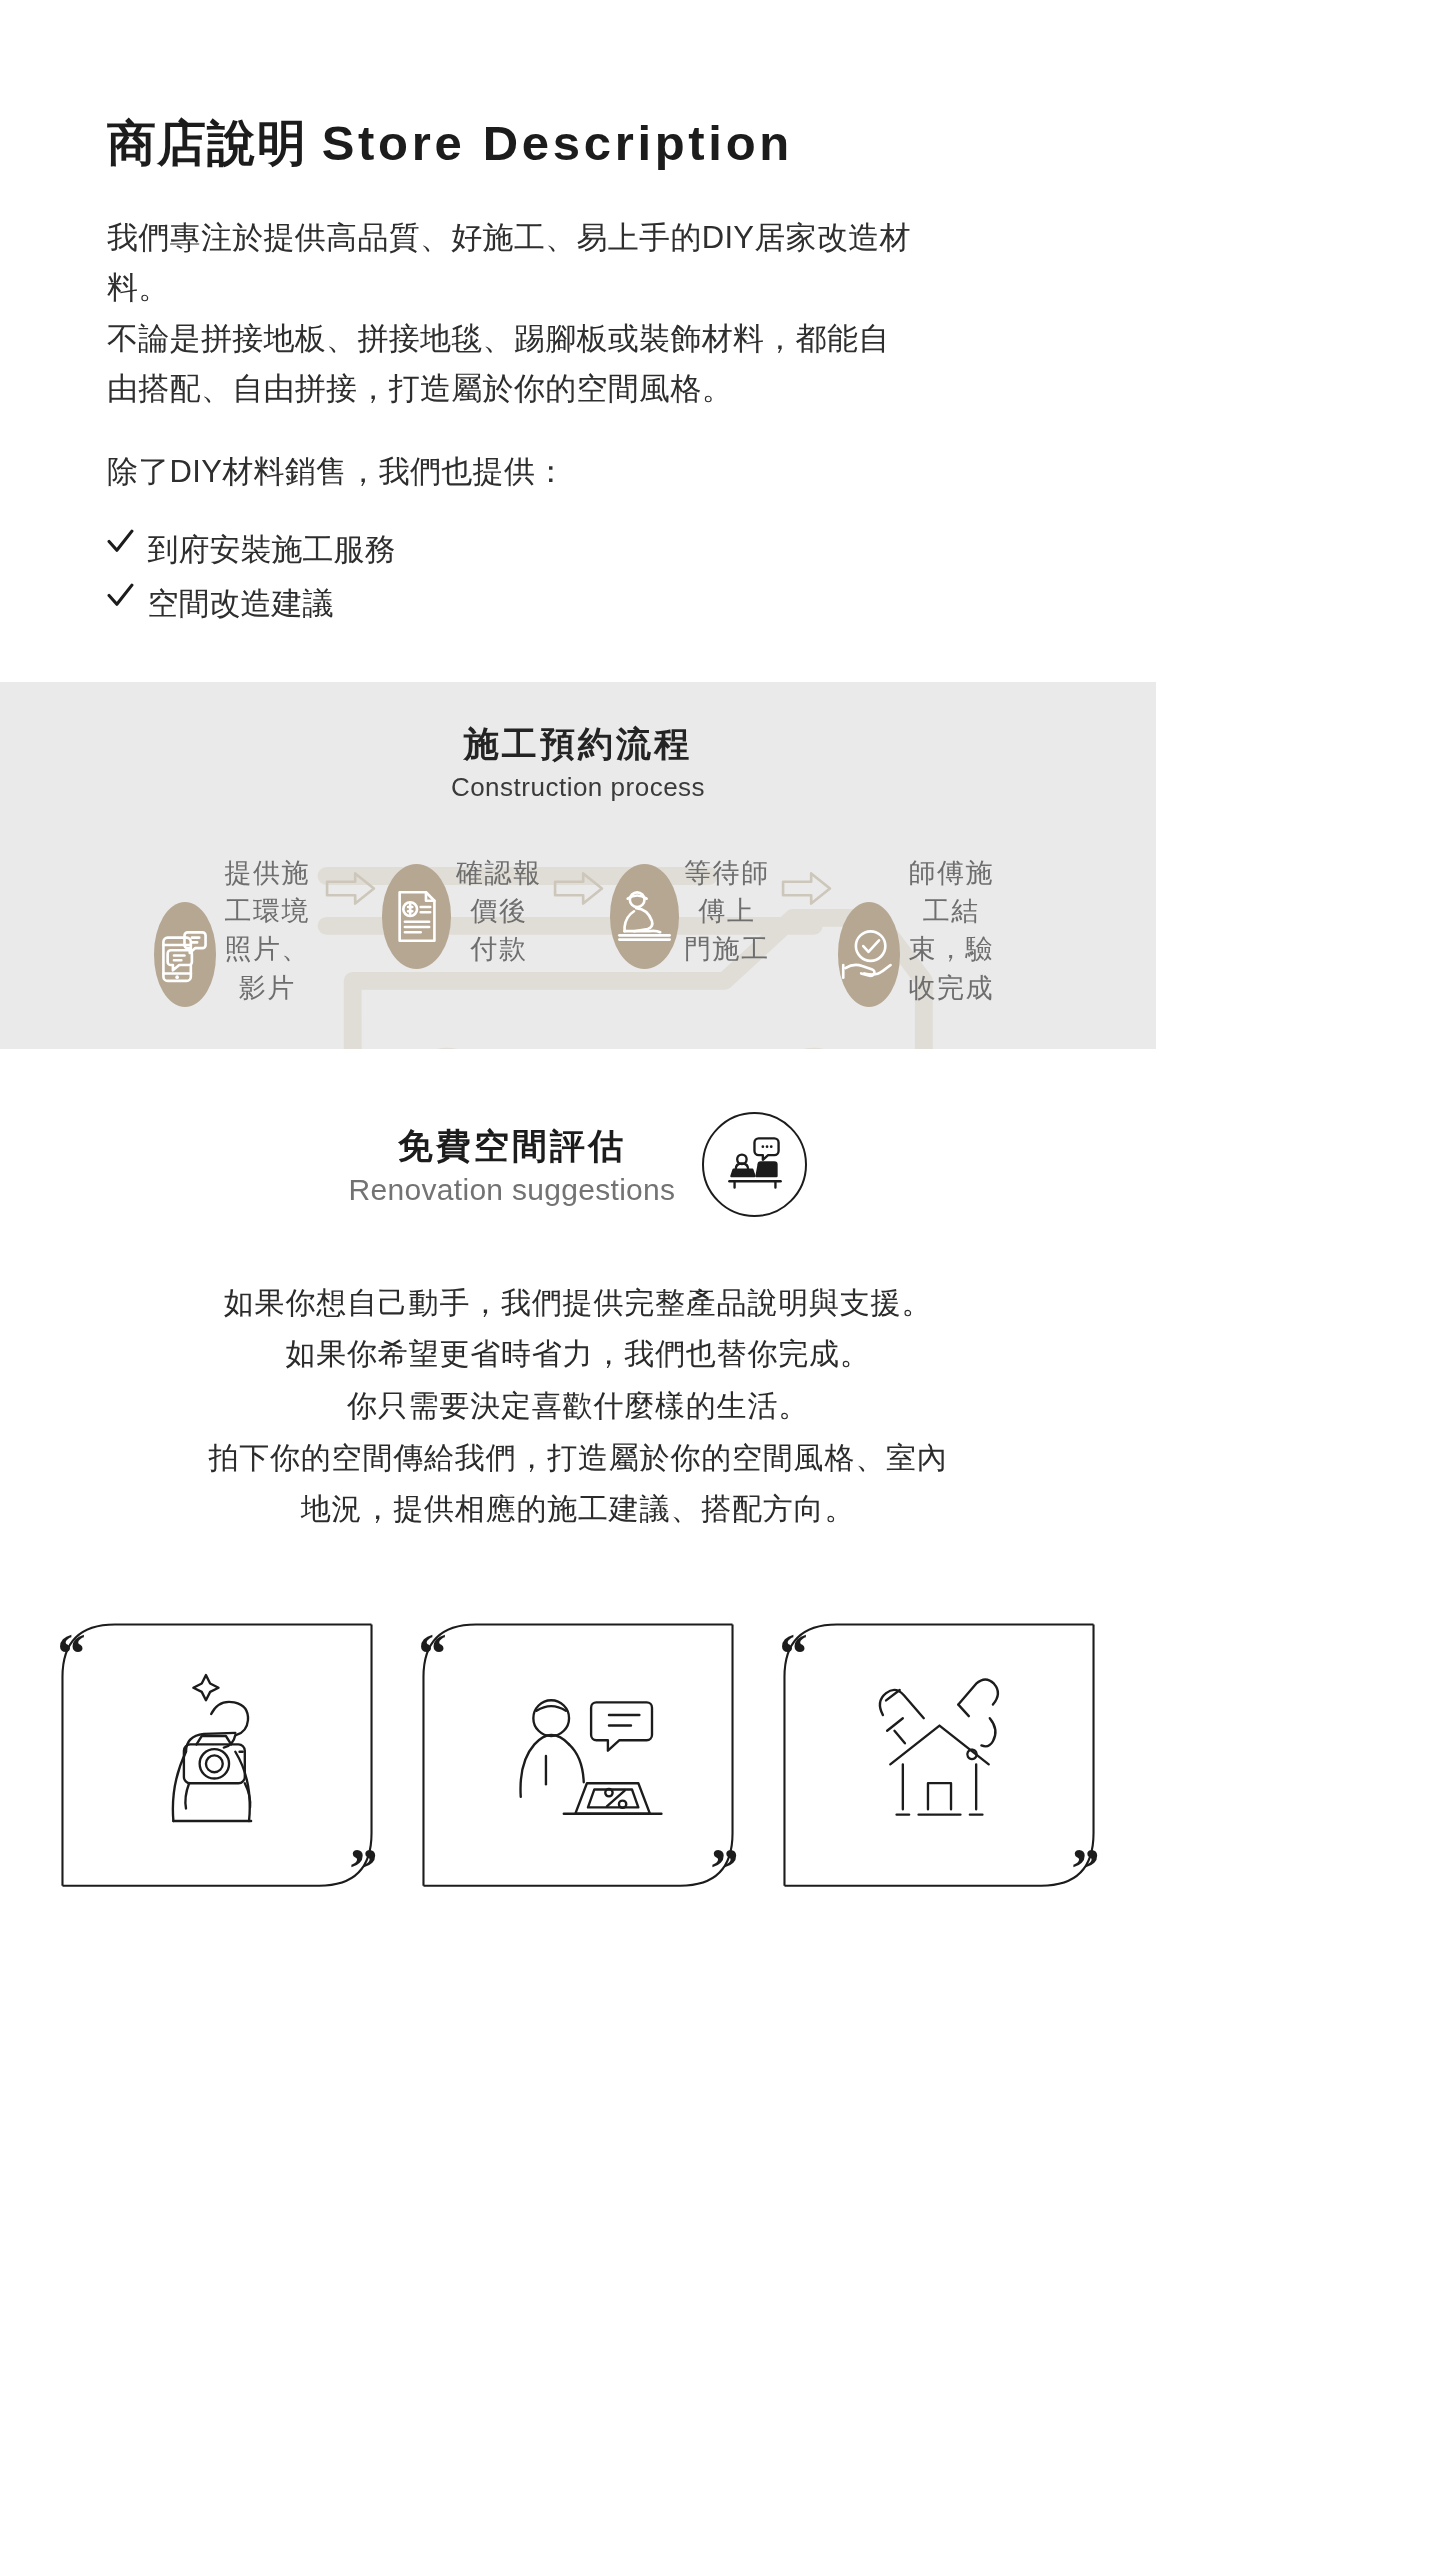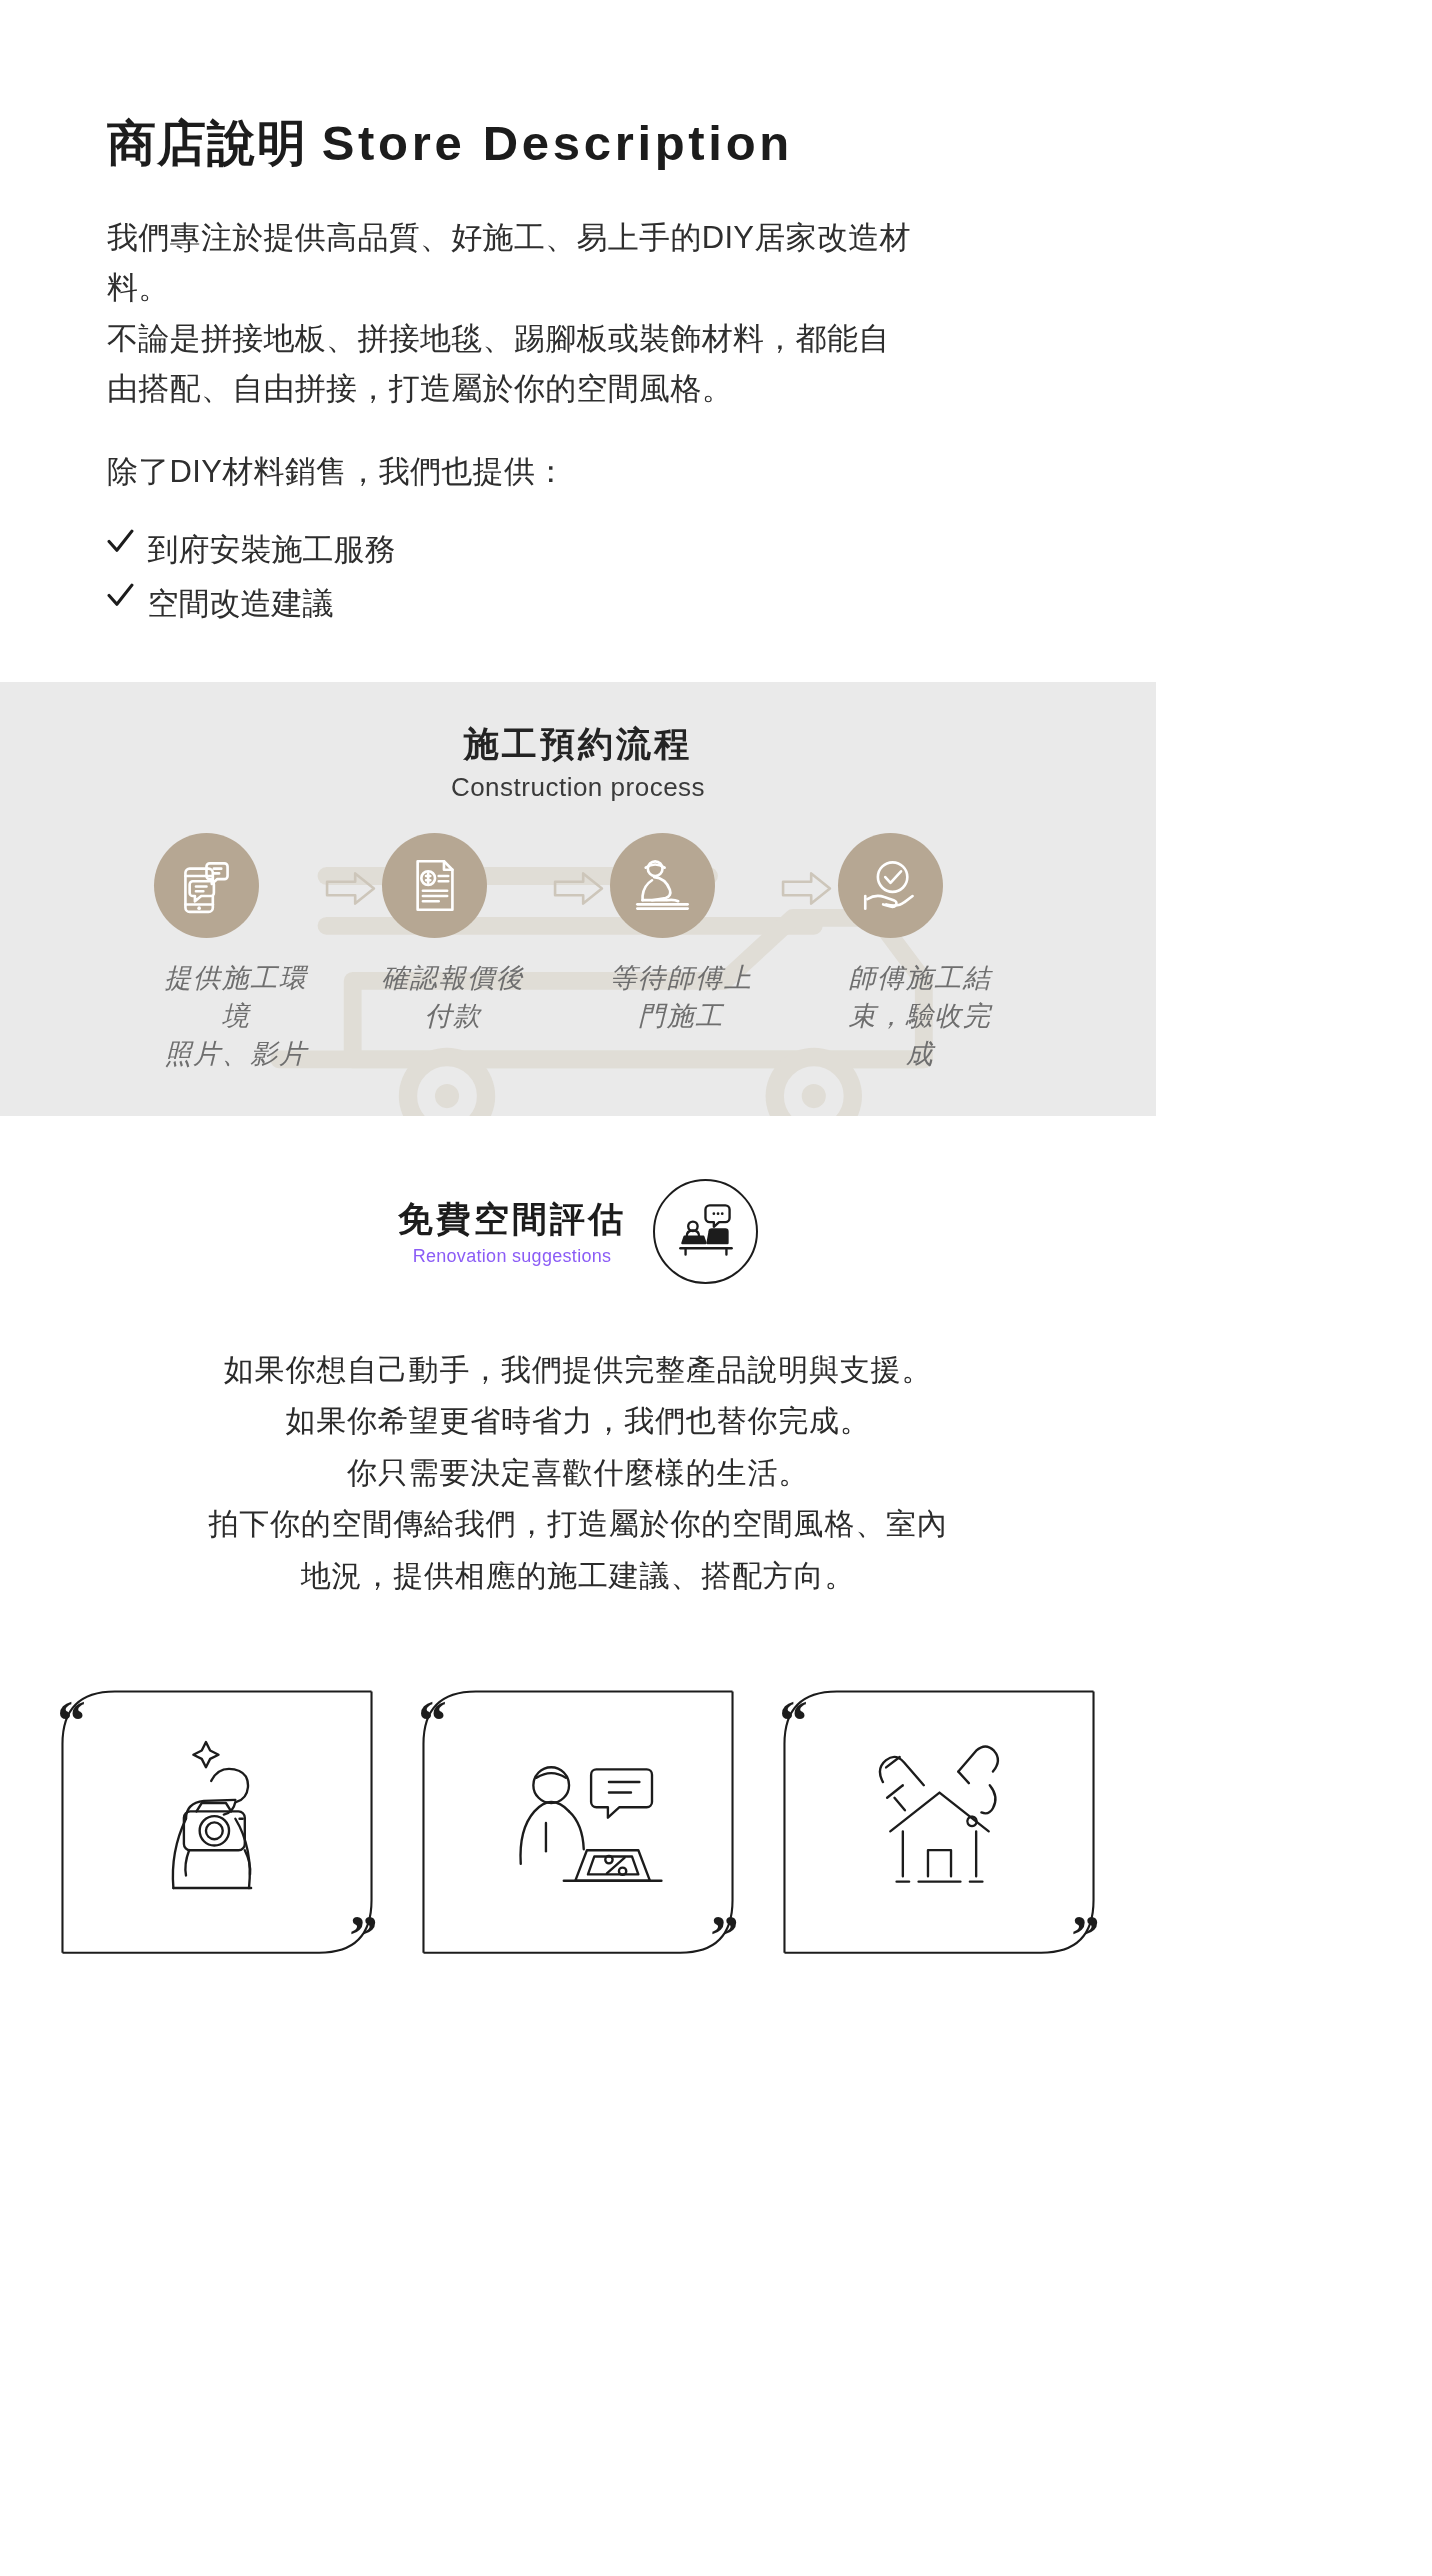--- a/index.html
+++ b/index.html
@@ -116,23 +116,22 @@
     display: flex;
     align-items: flex-start;
     justify-content: center;
     padding: 0 94px;
   }
 
   .step {
     width: 165px;
     flex: 0 0 auto;
     display: flex;
-    flex-direction: column;
-    align-items: flex-start;
-    font-style: italic;
+    flex-direction: row;
+    align-items: flex-end;
   }
 
   .step-circle {
     width: 105px;
     height: 105px;
     border-radius: 50%;
     background: #b6a793;
     display: flex;
     align-items: center;
     justify-content: center;
@@ -173,22 +172,22 @@
   }
   .eval-head-text { text-align: center; }
   .eval-head-text .zh {
     font-size: 35px;
     font-weight: 700;
     letter-spacing: 3.1px;
     color: #1c1c1c;
     line-height: 1.35;
   }
   .eval-head-text .en {
-    font-size: 18px;
-    color: #8b5cf6;
+    font-size: 30px;
+    color: #737373;
     margin-top: 3.1px;
     letter-spacing: 0.3px;
     text-align: center;
   }
   .eval-icon {
     width: 105px;
     height: 105px;
     border-radius: 50%;
     border: 2.6px solid #1c1c1c;
     display: flex;

